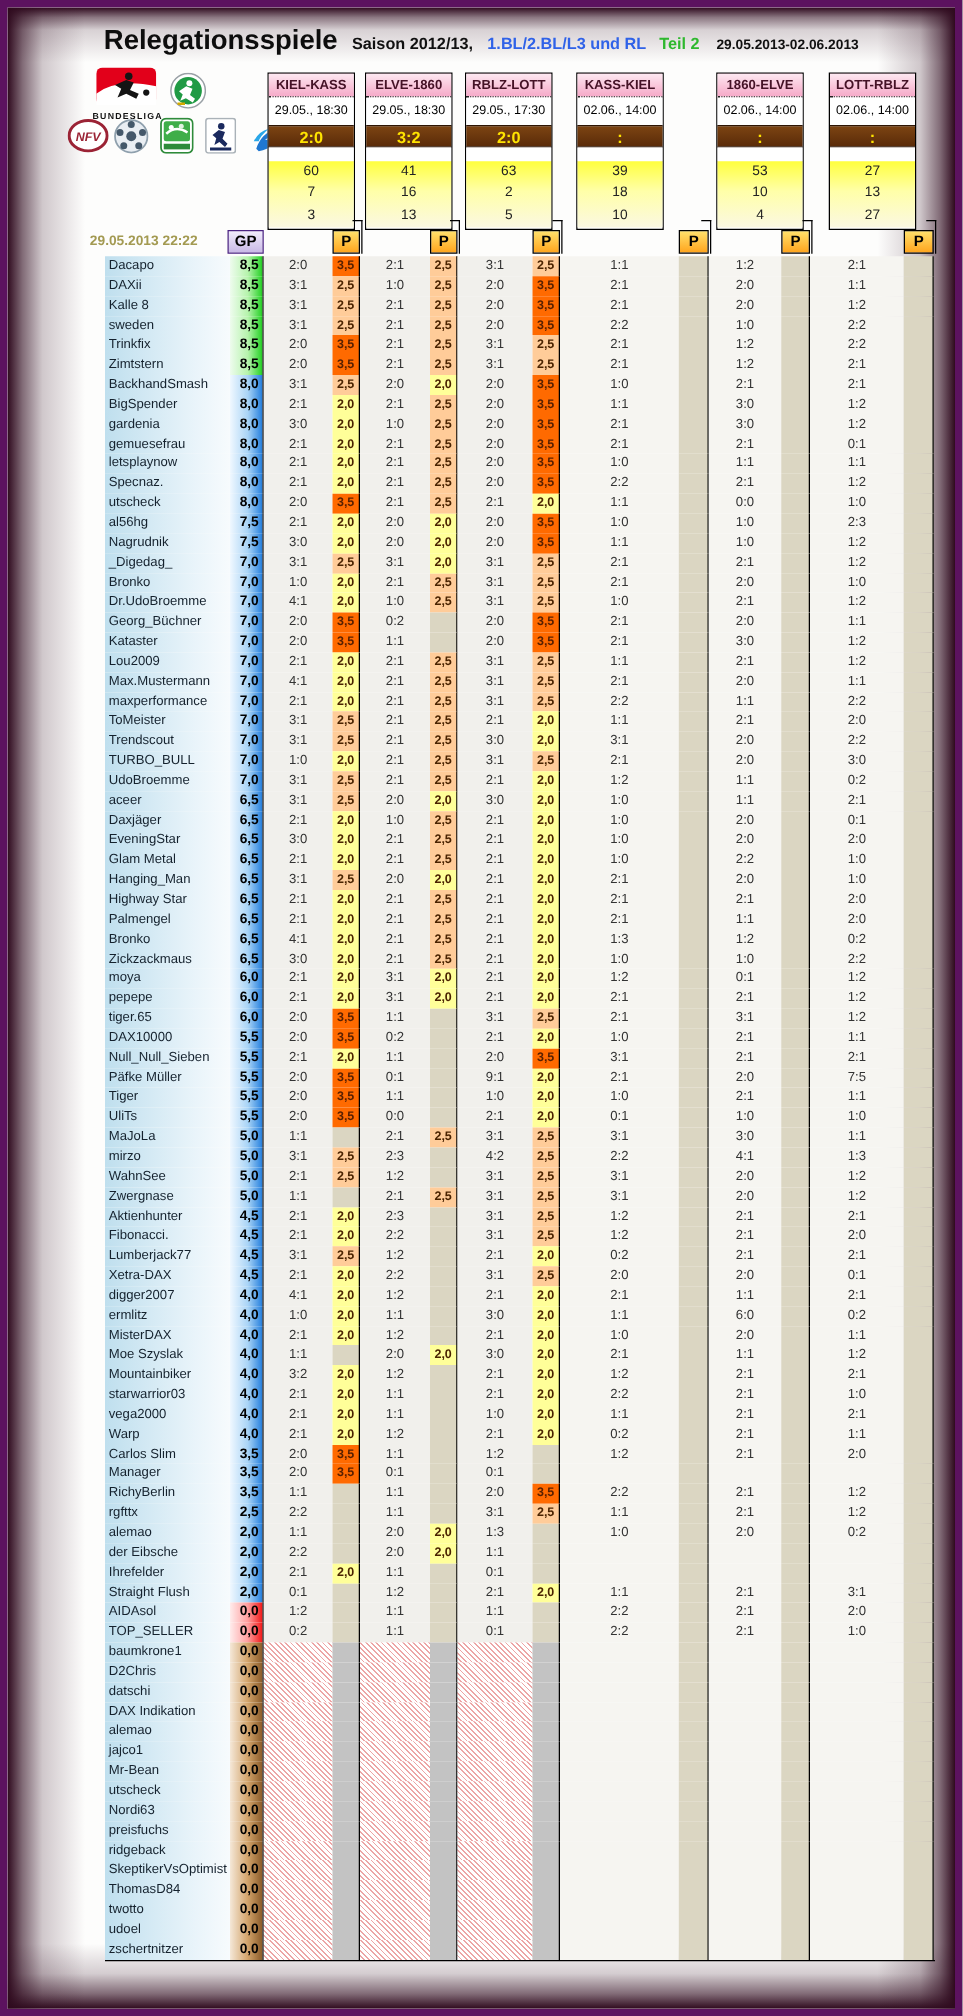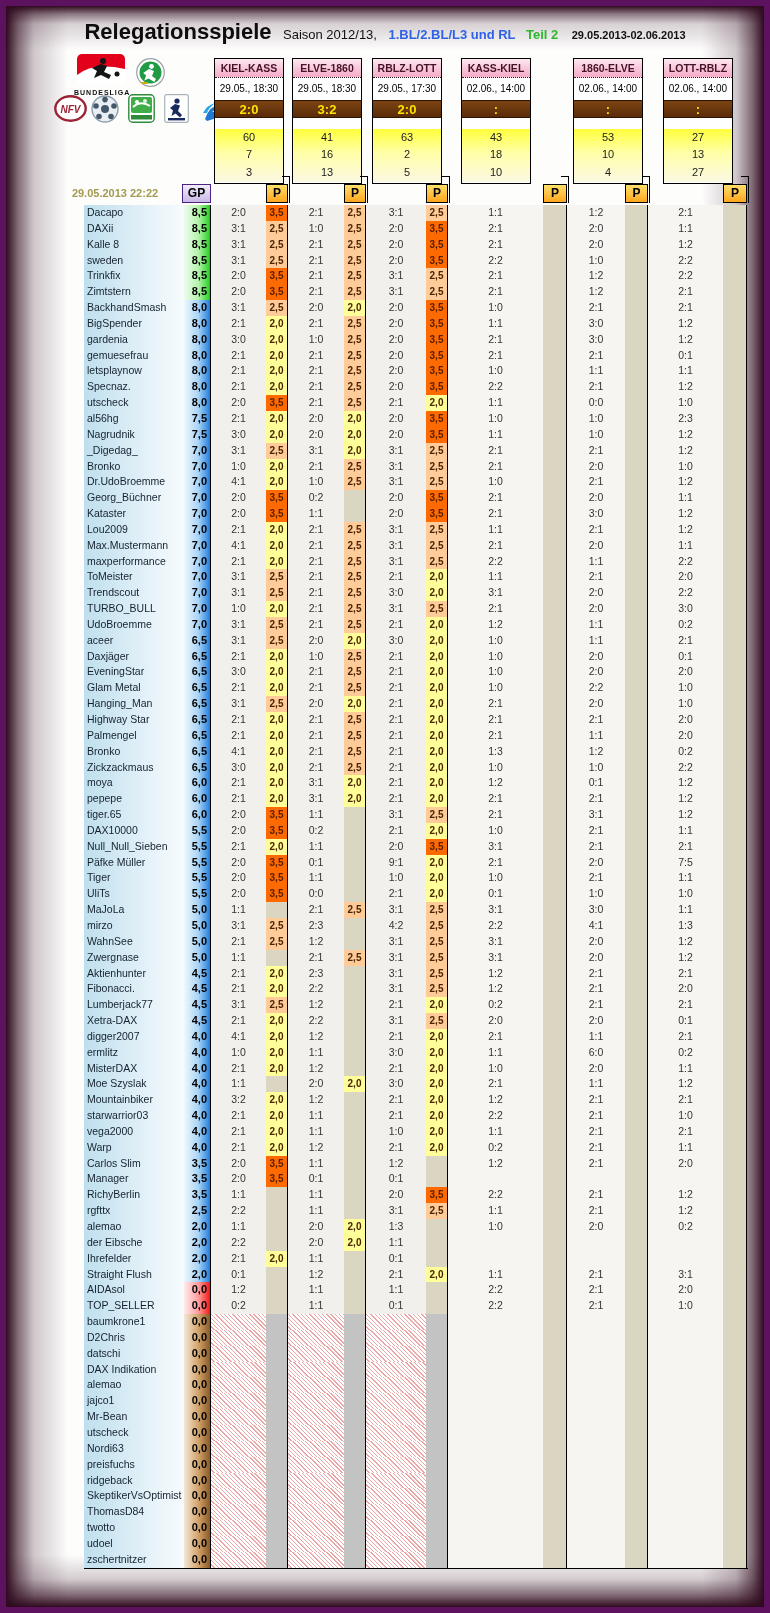--- a/index.html
+++ b/index.html
@@ -16,21 +16,21 @@
     background:linear-gradient(90deg,rgba(47,10,30,1) 0px,rgba(47,10,30,.6) 12px,rgba(47,10,30,.22) 28px,rgba(47,10,30,0) 62px);}
   .bevel.right{top:0;bottom:0;right:0;width:62px;
     background:linear-gradient(270deg,rgba(47,10,30,1) 0px,rgba(47,10,30,.6) 12px,rgba(47,10,30,.22) 28px,rgba(47,10,30,0) 62px);}
 
   .layer{position:absolute;z-index:2;left:0;top:0;right:0;bottom:0;}
 
   
   .titlebar{position:absolute;left:0;right:0;top:13px;text-align:center;white-space:nowrap;}
   .titlebar span{vertical-align:baseline;}
   .t-main{font-size:22px;font-weight:bold;color:#0d0d0d;}
-  .t-season{font-size:13px;font-weight:normal;color:#111;margin-left:7px;}
+  .t-season{font-size:13px;font-weight:bold;color:#111;margin-left:7px;}
   .t-leagues{font-size:13px;font-weight:bold;color:#2f62e8;margin-left:7px;}
   .t-part{font-size:13px;font-weight:bold;color:#2eb82e;margin-left:6px;}
   .t-range{font-size:11px;font-weight:bold;color:#111;margin-left:9px;}
 
   
   .logo{position:absolute;}
   .bl-text{font-size:7px;font-weight:bold;letter-spacing:1px;color:#111;text-align:center;margin-top:1px;}
 
   
   .statsbox{position:absolute;left:40px;top:124px;width:162px;height:53px;background:#eae7dc;}
@@ -206,21 +206,21 @@
     </div>
   </div>
   <div class="pstub" style="left:436px"></div>
   <div class="ptab" style="left:420px;width:22px">P</div>
         <div class="mcol" style="left:455px">
     <div class="mc-name">KASS-KIEL</div>
     <div class="mc-date">02.06., 14:00</div>
     <div class="mc-res">:</div>
     <div class="mc-gap"></div>
     <div class="mc-stats">
-      <div class="mc-stat">43</div>
+      <div class="mc-stat">39</div>
             <div class="mc-stat">18</div>
             <div class="mc-stat">10</div>
     </div>
   </div>
   <div class="pstub" style="left:555px"></div>
   <div class="ptab" style="left:537px;width:24px">P</div>
         <div class="mcol" style="left:567px">
     <div class="mc-name">1860-ELVE</div>
     <div class="mc-date">02.06., 14:00</div>
     <div class="mc-res">:</div>

